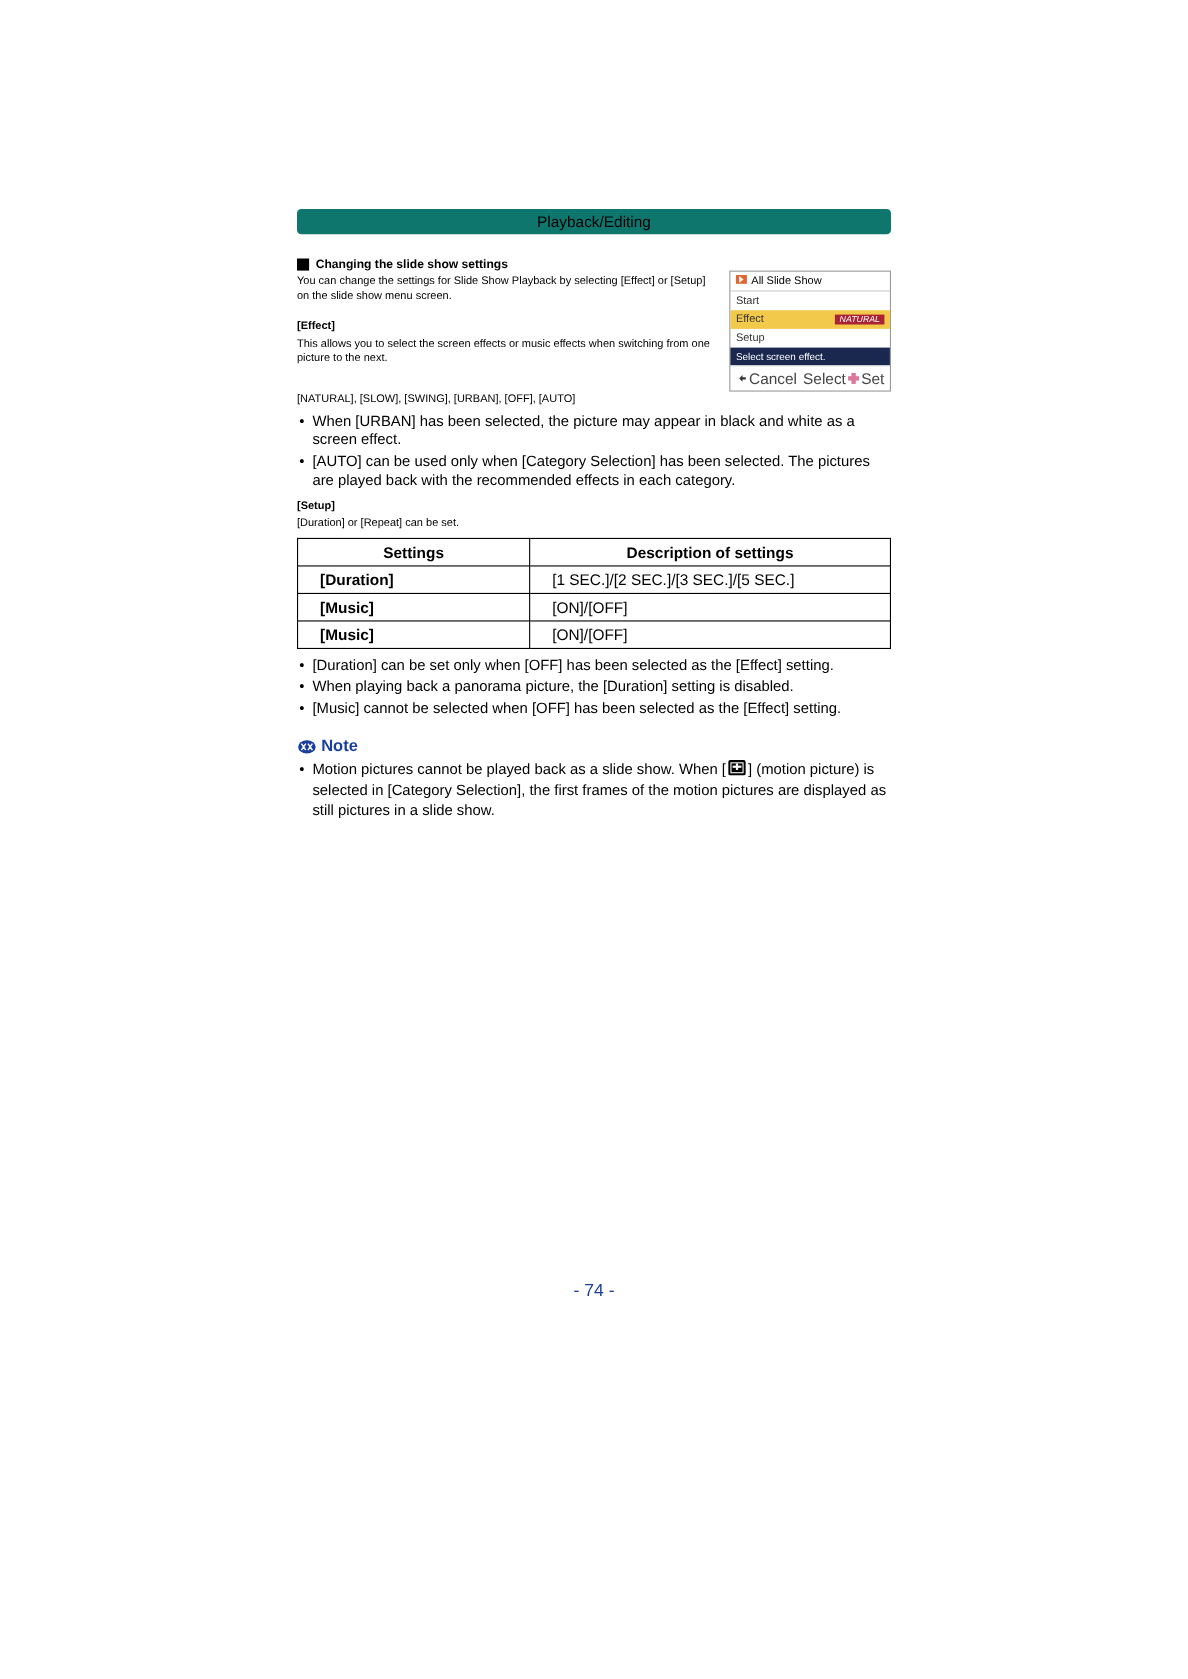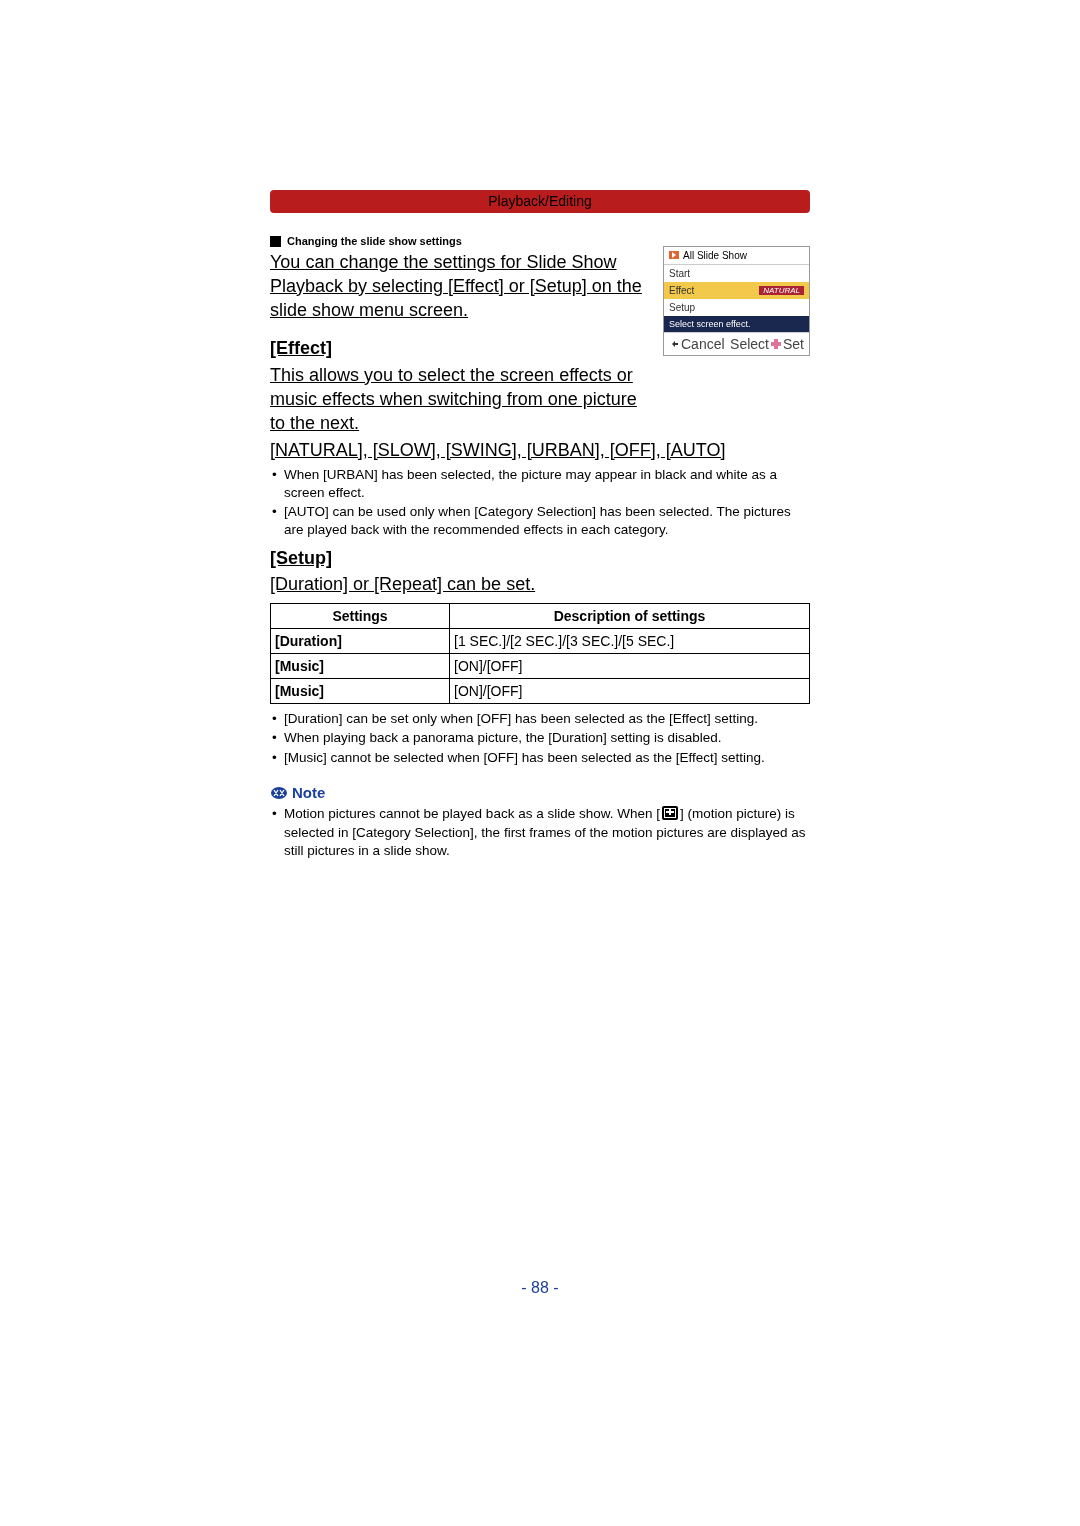--- a/index.html
+++ b/index.html
@@ -10,21 +10,21 @@
     font-size: 14px;
     color: #000;
   }
   .page {
     width: 810px;
     margin: 0 auto;
     padding: 190px 135px 60px 135px;
     box-sizing: border-box;
   }
   .header-bar {
-    background: #b91c1c;
+    background: #0f766e;
     color: #000;
     text-align: center;
     padding: 3px 0 4px 0;
     font-size: 14px;
     border-radius: 4px;
     margin-bottom: 14px;
   }
   .section-title {
     font-weight: bold;
     font-size: 11px;
@@ -39,23 +39,22 @@
     margin-right: 6px;
     position: relative;
     top: -1px;
   }
   .body-row {
     display: flex;
     align-items: flex-start;
   }
   .body-text {
     margin: 0 0 2px 0;
-    font-size: 18px;
+    font-size: 10px;
     line-height: 1.35;
-    text-decoration: underline;
   }
   .bold { font-weight: bold; }
   .bullets {
     margin: 4px 0 8px 0;
     padding-left: 0;
     font-size: 13.5px;
   }
   .bullets li {
     list-style: none;
     position: relative;
@@ -69,21 +68,21 @@
     left: 2px;
   }
   table.settings {
     border-collapse: collapse;
     width: 100%;
     margin: 6px 0 6px 0;
     font-size: 14px;
   }
   table.settings th, table.settings td {
     border: 1px solid #000;
-    padding: 4px 4px;
+    padding: 4px 20px;
     text-align: left;
   }
   table.settings th {
     font-weight: bold;
     text-align: center;
   }
   table.settings td.first { font-weight: bold; width: 170px; }
   .note-heading {
     color: #1b3f9c;
     font-weight: bold;
@@ -252,14 +251,14 @@
       <span>Motion pictures cannot be played back as a slide show. When [</span><span class="motion-ico"><svg width="16" height="14" viewBox="0 0 16 14">
             <rect x="0" y="0" width="16" height="14" rx="2" fill="#000"></rect>
             <rect x="2" y="2" width="12" height="10" fill="#fff"></rect>
             <rect x="3" y="3" width="10" height="8" fill="#000"></rect>
             <rect x="4" y="5" width="8" height="2" fill="#fff"></rect>
             <rect x="7" y="3" width="2" height="6" fill="#fff"></rect>
           </svg></span><span>] (motion picture) is selected in [Category Selection], the first frames of the motion pictures are displayed as still pictures in a slide show.</span>
     </li>
   </ul>
 
-  <div class="page-num">- 88 -</div>
+  <div class="page-num">- 74 -</div>
 </div>
 
 </body></html>

